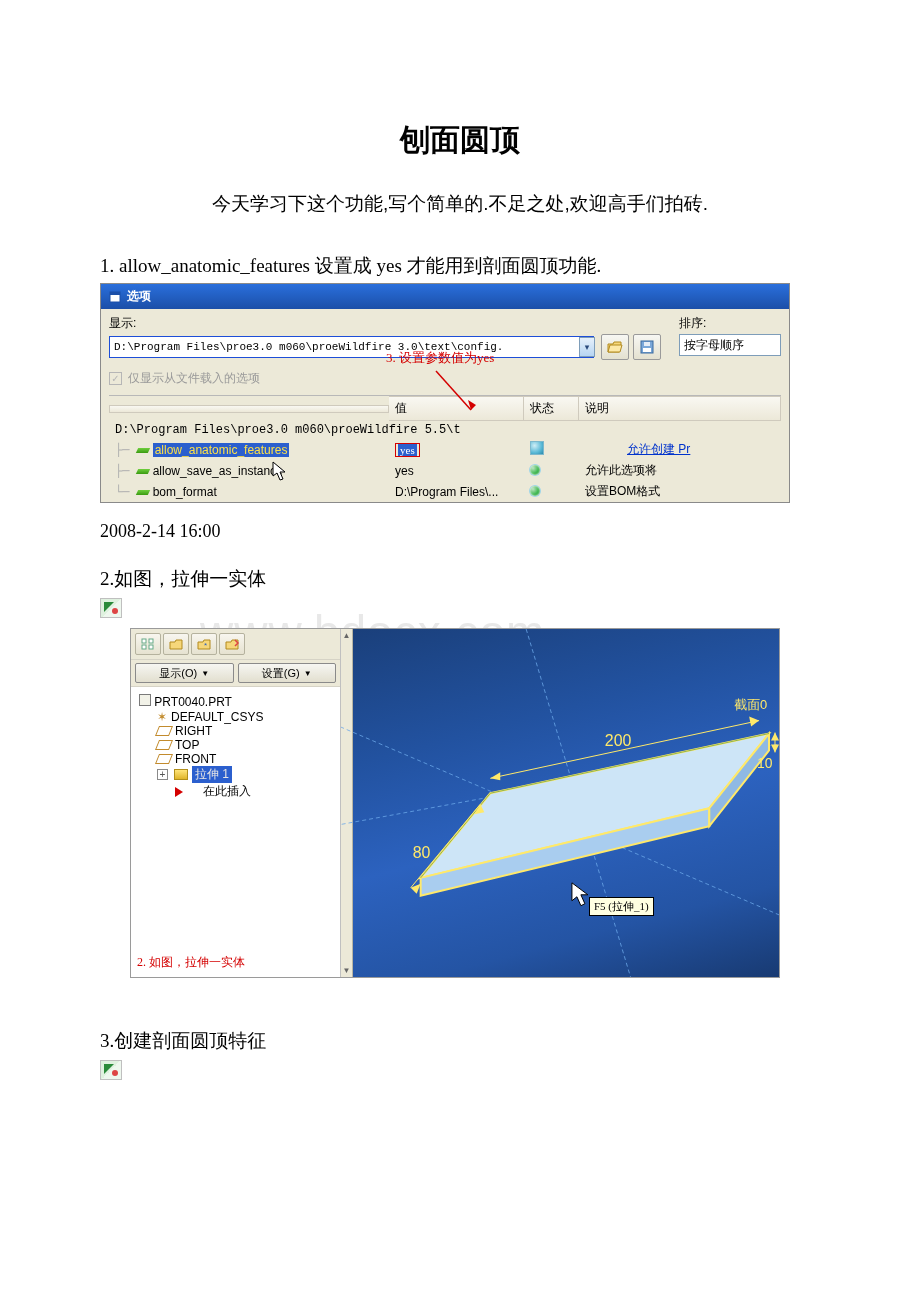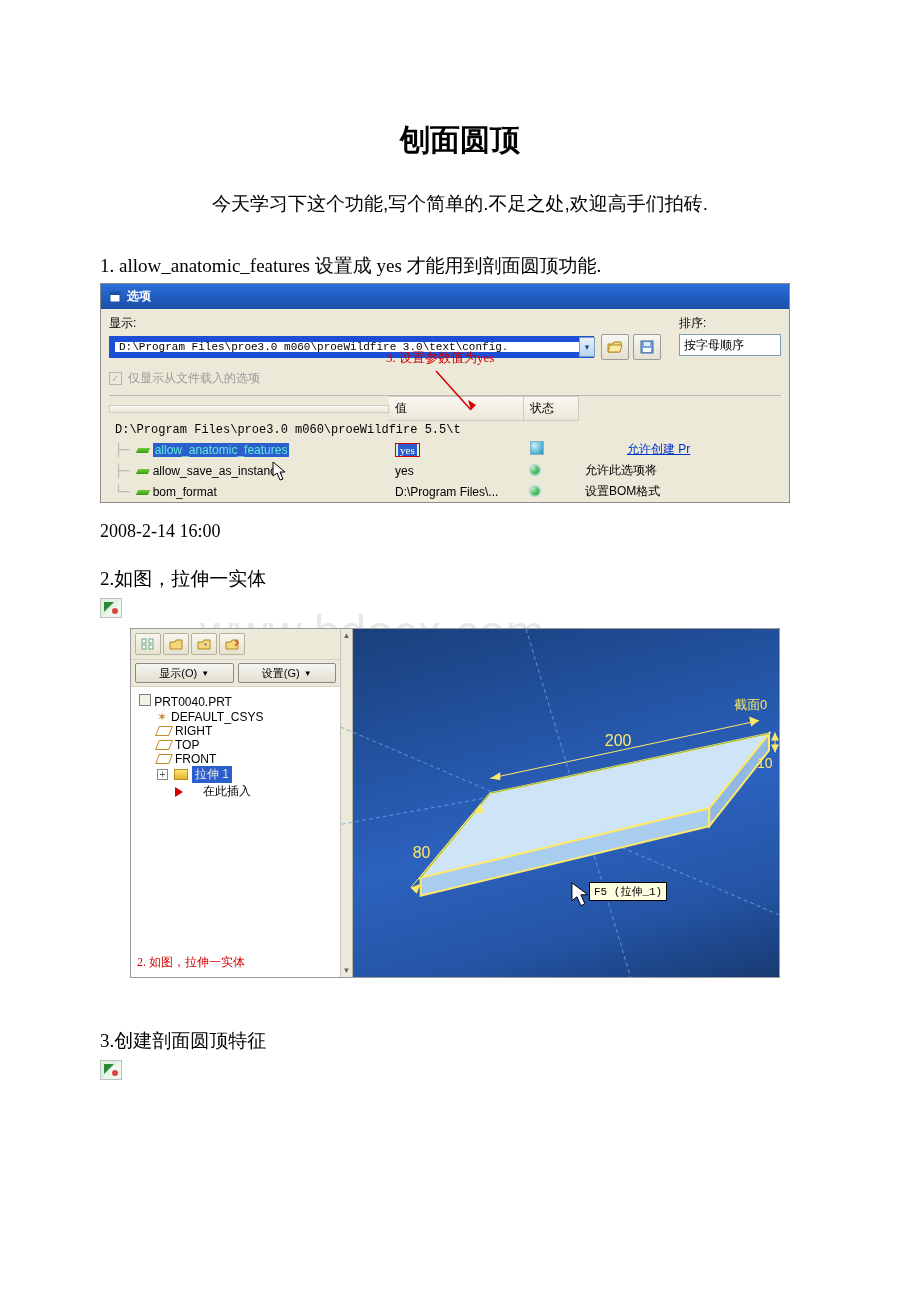--- a/index.html
+++ b/index.html
@@ -68,21 +68,21 @@
   .fig1-right { width: 120px; padding-left: 18px; }
   .lbl { display: block; margin-bottom: 2px; }
   .pathbox {
     display: flex;
     align-items: center;
     gap: 4px;
   }
   .pathbox input[type=text] {
     flex: 1;
     height: 22px;
-    border: 6px solid #1d4ed8;
+    border: 1px solid #1d4ed8;
     padding: 0 4px;
     font-size: 11px;
     font-family: "Courier New", monospace;
     background: #fff;
   }
   .dd-arrow {
     width: 16px; height: 20px;
     background: linear-gradient(#e6f0fb,#b7d5f2);
     border: 1px solid #7e9db9;
     display: inline-flex; align-items: center; justify-content: center;
@@ -148,21 +148,21 @@
   .opt-icon {
     display: inline-block; width: 12px; height: 10px;
     position: relative; margin-right: 4px;
   }
   .opt-icon::before {
     content:""; position:absolute; left:0; top:4px; width:12px; height:5px;
     background: linear-gradient(#6fcf3e,#3a9a10); transform: skewX(-25deg);
   }
   .tree-ln { color:#b0b0b0; font-family: monospace; }
   .sel {
-    background: #2b5fce; color: #5eead4; padding: 0 2px;
+    background: #2b5fce; color: #fde047; padding: 0 2px;
   }
   .val-cell { position: relative; }
   .val-input {
     border: 1px solid #d40000;
     height: 18px; width: 130px;
     padding: 0 2px;
     font-size: 11px;
     font-family: Tahoma;
   }
   .val-sel { background:#2b5fce; color:#fff; padding:0 2px; }
@@ -348,20 +348,21 @@
     <svg class="arrow1" viewBox="0 0 50 50">
       <line x1="5" y1="5" x2="40" y2="44" stroke="#d40000" stroke-width="1.5"></line>
       <path d="M40 44 l-3 -10 l8 5 z" fill="#d40000"></path>
     </svg>
 
     <div class="fig1-table">
       <div class="thead">
         <div></div>
         <div>值</div>
         <div>状态</div>
+        <div>说明</div>
       </div>
       <div class="group-row">D:\Program Files\proe3.0 m060\proeWildfire 5.5\t</div>
 
       <div class="trow">
         <div><span class="tree-ln">├─ </span><span class="opt-icon"></span><span class="sel">allow_anatomic_features</span></div>
         <div class="val-cell"><span class="val-input"><span class="val-sel">yes</span></span></div>
         <div><span class="status-bluebox"></span></div>
         <div><span class="desc-link">允许创建 Pr</span></div>
       </div>
 
@@ -498,21 +499,21 @@
       <polygon points="436,124 432,116 440,116" fill="#ffe96a"></polygon>
       <text x="418" y="140" fill="#ffe96a" font-size="14">10</text>
 
       <text x="395" y="80" fill="#ffe96a" font-size="13">截面0</text>
 
       <g>
         <path d="M232 255 L232 273 L237 269 L241 278 L245 276 L241 267 L248 267 Z" fill="#fff" stroke="#000" stroke-width="1"></path>
       </g>
     </svg>
 
-    <div class="tooltip-box" style="left:248px; top:253px;font-family:Liberation Mono, monospace;">F5 (拉伸_1)</div>
+    <div class="tooltip-box" style="left:248px; top:268px;">F5 (拉伸_1)</div>
   </div>
 </div>
 </div>
 
 <div style="height:50px"></div>
 
 <p class="step section">3.创建剖面圆顶特征</p>
 <div class="broken-img"></div>
 
 

